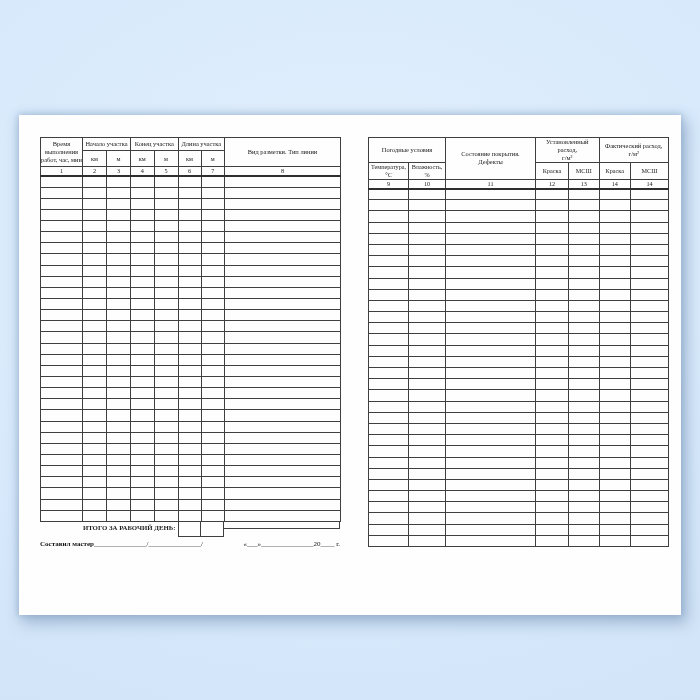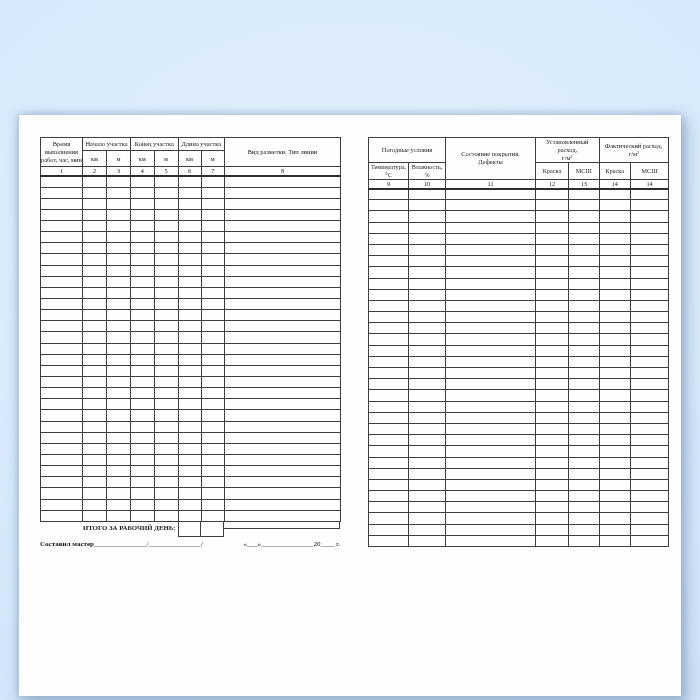--- a/index.html
+++ b/index.html
@@ -2,21 +2,21 @@
 <html><head>
 <meta charset="utf-8">
 <style>
   html,body{margin:0;padding:0;}
   body{
     width:700px;height:700px;overflow:hidden;
     background:radial-gradient(120% 90% at 50% 35%, #e2f0fd 0%, #d7e9fb 55%, #cfe2f5 100%);
     font-family:"Liberation Serif","DejaVu Serif",serif;
   }
   .sheet{
-    position:absolute;left:19px;top:115px;width:662px;height:581px;
+    position:absolute;left:19px;top:115px;width:662px;height:500px;
     background:#fefefe;
     box-shadow:0 0 7px 1px rgba(125,155,190,.55), 5px 7px 14px 2px rgba(110,140,178,.45);
   }
   .page{position:absolute;top:22px;width:300px;}
   .page-left{left:21px;}
   .page-right{left:349px;}
 
   table.form-table{
     border-collapse:collapse;table-layout:fixed;width:300px;
     color:#1c1c1c;

